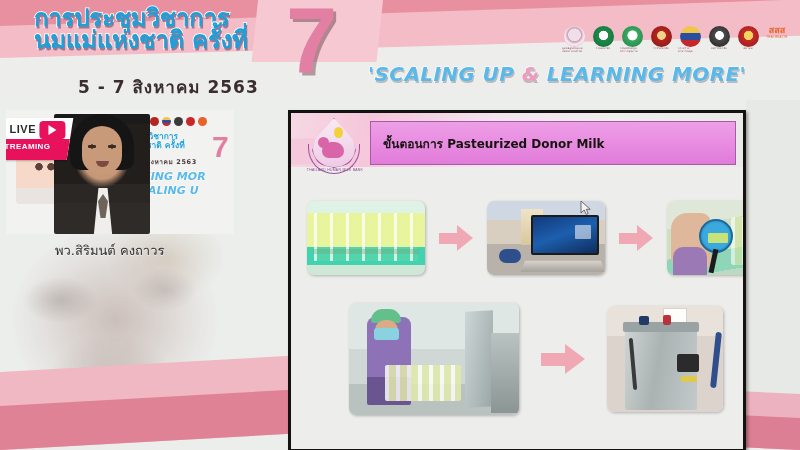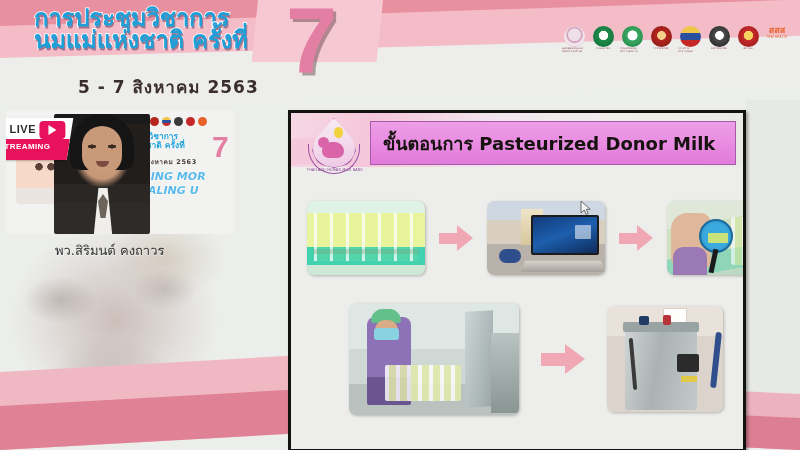--- a/index.html
+++ b/index.html
@@ -268,21 +268,21 @@
   .mb-cap { position:absolute; left:0; top:50px; width:62px; text-align:center; font-size:3.4px; color:#8a3f8f; letter-spacing:.3px; }
 
   .slide-titlebar {
     position:absolute; left:79px; top:8px; width:366px; height:44px;
     background:linear-gradient(180deg,#ed9fe6 0%, #e98de2 48%, #e07bd9 100%);
     border:1.5px solid #a85aa8;
     display:flex; align-items:center; padding-left:12px;
   }
   .slide-title {
     font-family:"DejaVu Sans", sans-serif;
-    font-size:18px; font-weight:bold; color:#16120f; white-space:nowrap;
+    font-size:12px; font-weight:bold; color:#16120f; white-space:nowrap;
   }
 
   
   .row { position:absolute; display:flex; align-items:center; }
   .row1 { left:16px; top:88px; gap:14px; }
   .row2 { left:58px; top:190px; gap:22px; }
 
   .photo { border-radius:7px; box-shadow:1px 1px 3px rgba(0,0,0,.25); overflow:hidden; position:relative; }
 
   .ph-bottles { width:118px; height:74px;
@@ -446,20 +446,21 @@
     <div class="hdr-white"></div>
     <div class="hdr-wedge"></div>
 
     <div class="hdr-title-th">
       <span>การประชุมวิชาการ</span>
       <span class="hdr-line2">นมแม่แห่งชาติ ครั้งที่</span>
     </div>
     <div class="hdr-seven">7</div>
     <div class="hdr-date">5 - 7 สิงหาคม 2563</div>
 
+    <div class="hdr-tagline"><span>'SCALING UP </span><span class="amp">&amp;</span><span> LEARNING MORE'</span></div>
 
     <div class="logo-strip">
       <div class="org-logo lg1">
           <span class="mark"></span>
           <span class="cap">มูลนิธิศูนย์นมแม่แห่งประเทศไทย</span>
         </div>
       <div class="org-logo lg2">
           <span class="mark"></span>
           <span class="cap">กรมอนามัย</span>
         </div>

